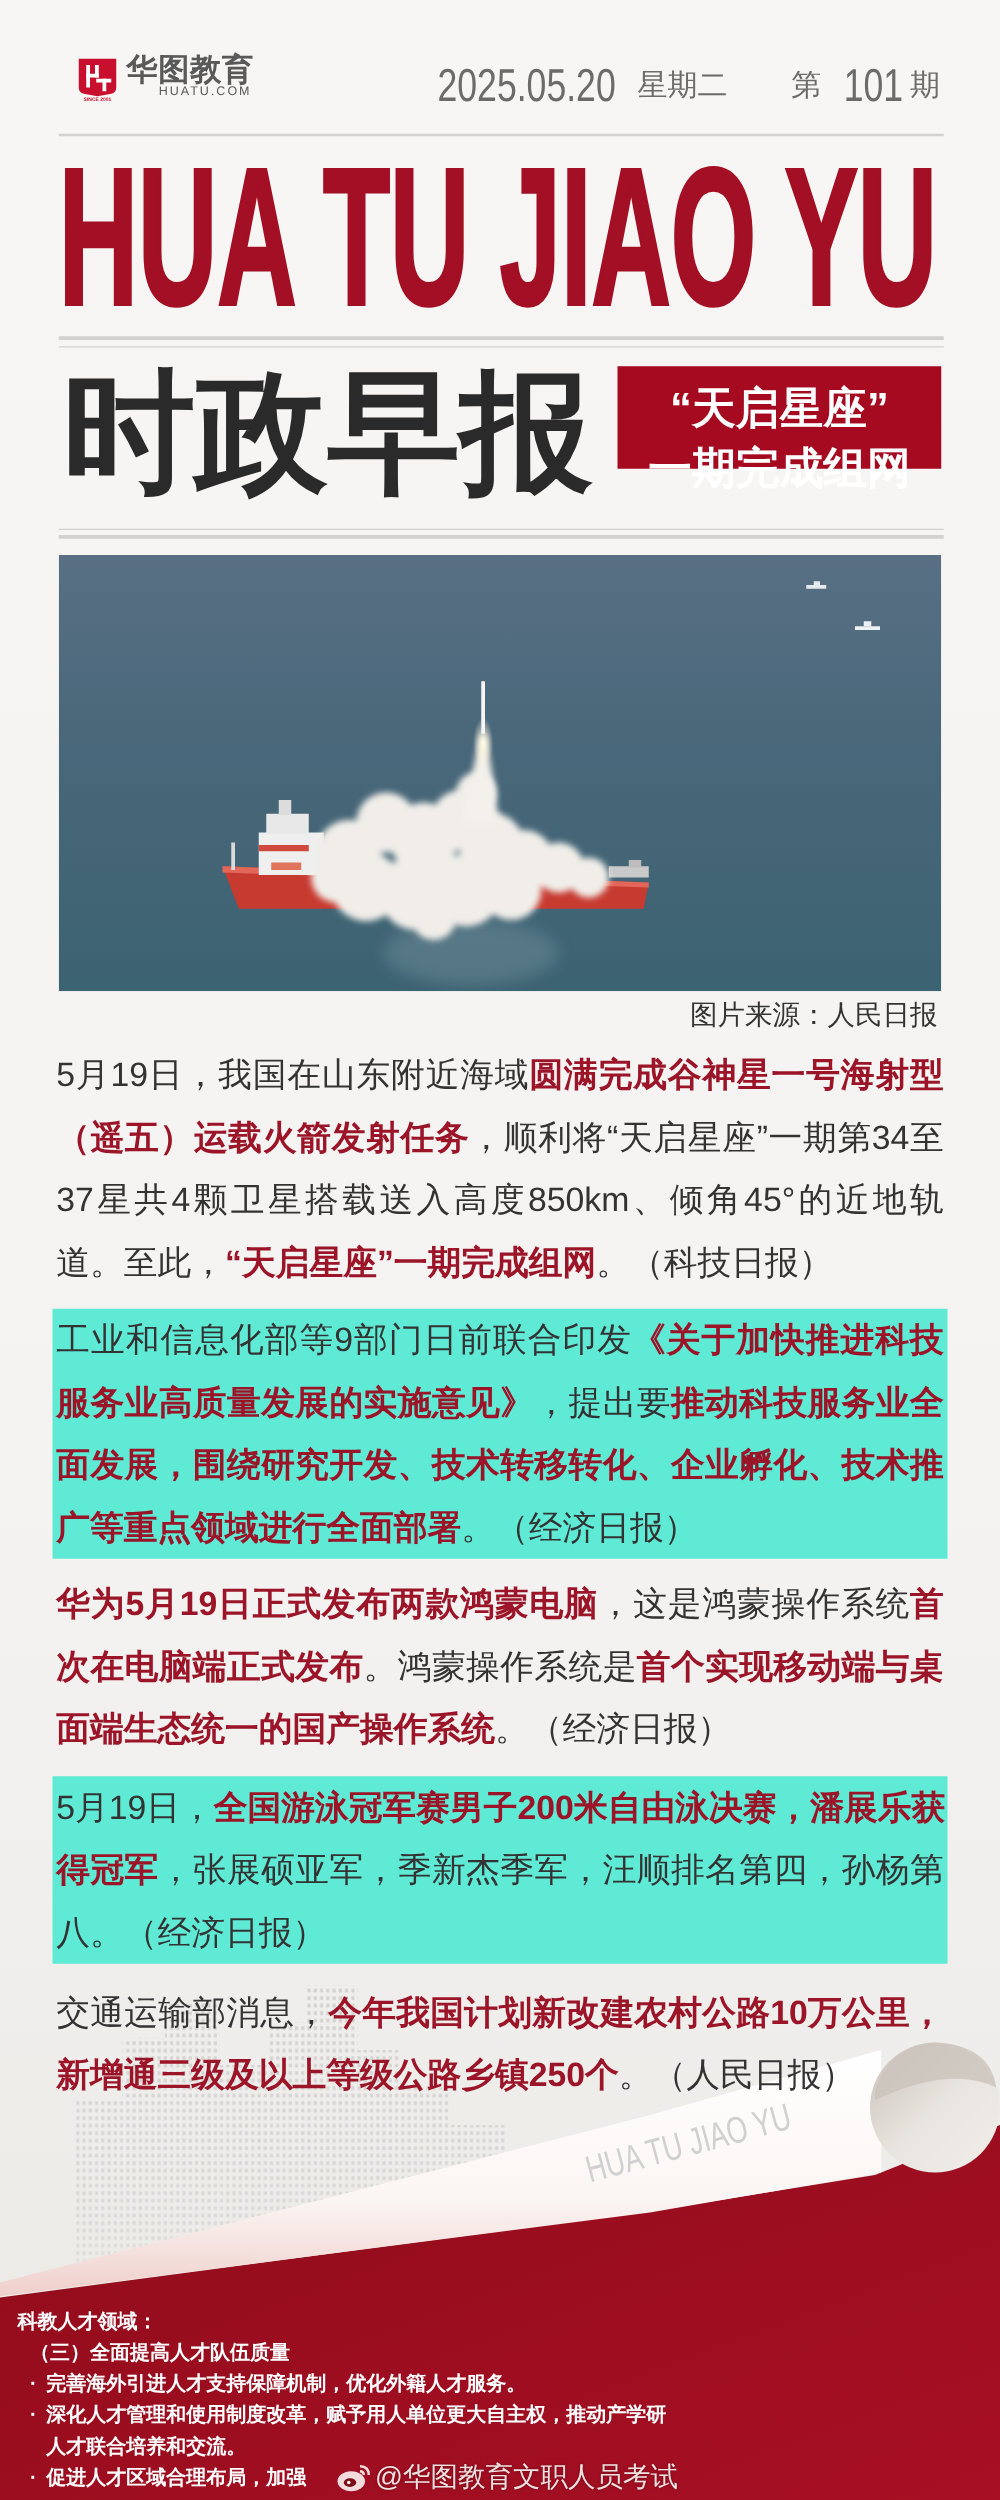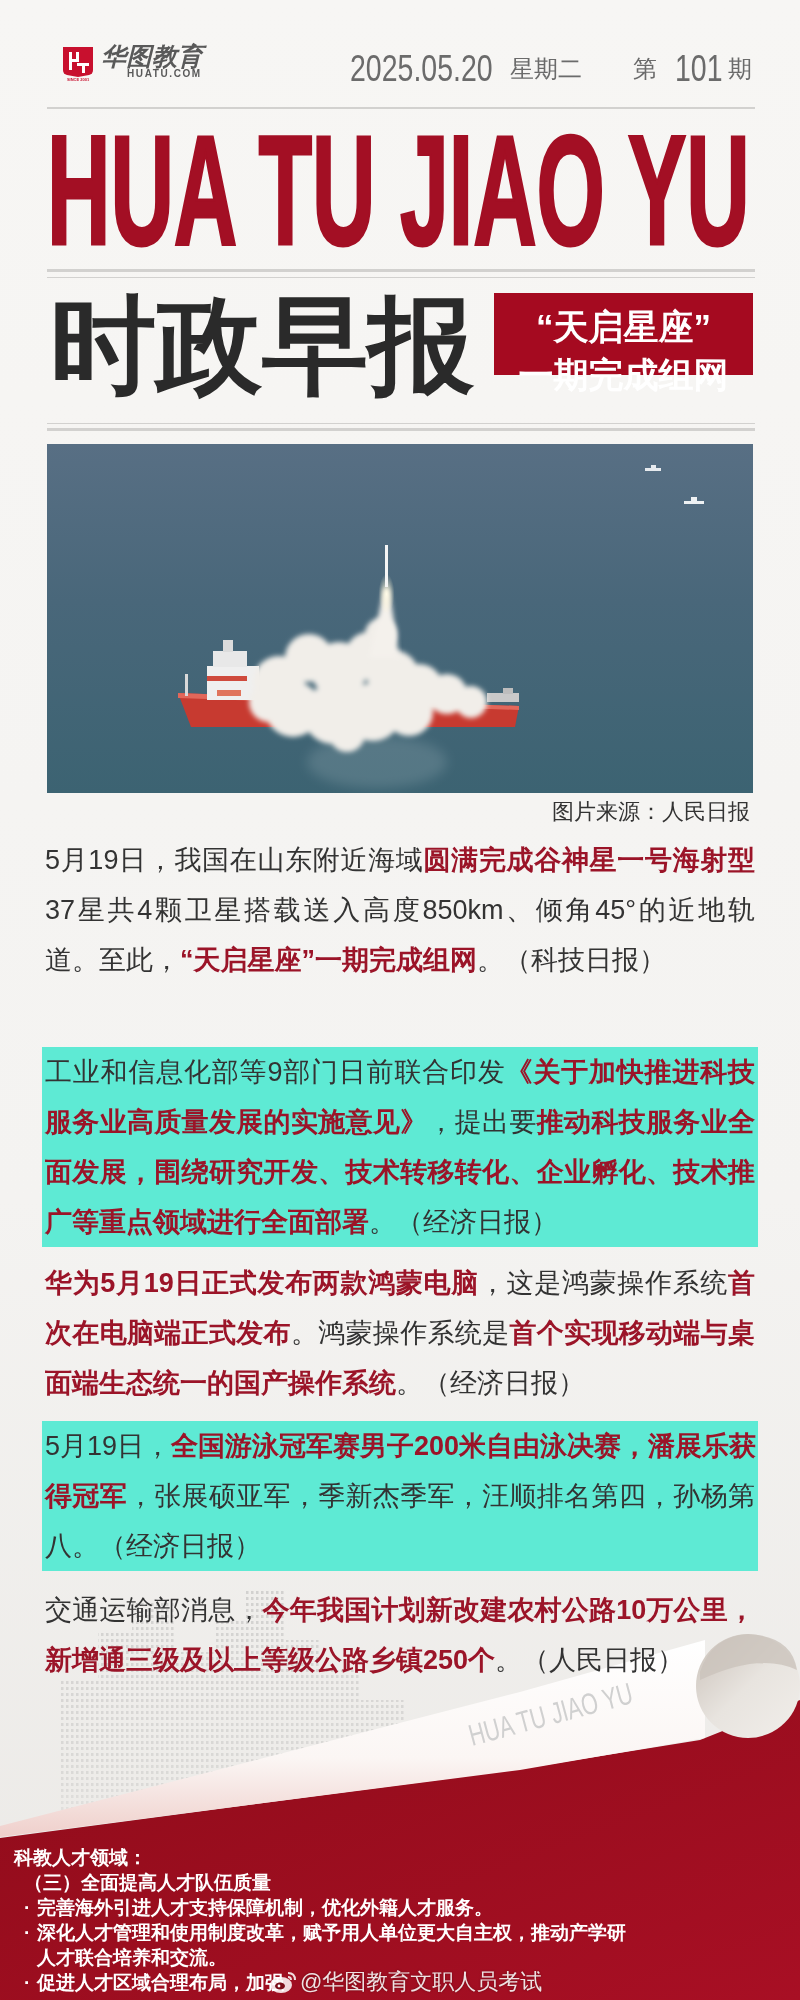--- a/index.html
+++ b/index.html
@@ -7,22 +7,22 @@
     width:800px; height:2000px; position:relative; overflow:hidden;
     background: linear-gradient(180deg, #f7f6f4 0%, #f4f3f1 60%, #ebe9e6 100%);
     font-family: "Liberation Sans", sans-serif;
     color:#333;
   }
   .abs { position:absolute; }
   .rule { position:absolute; left:47px; width:708px; background:#d2d1cf; }
 
   
   .logo-mark { left:62px; top:46px; width:32px; height:36px; }
-  .brand-cn { left:101px; top:42px; font-size:25px; line-height:28px; font-weight:700; color:#595959; letter-spacing:0.5px; white-space:nowrap;font-style:italic; }
-  .brand-url { left:127px; top:68px; font-size:10px; line-height:12px; font-weight:700; color:#595959; letter-spacing:1.6px; white-space:nowrap; }
+  .brand-cn { left:101px; top:42px; font-size:25px; line-height:28px; font-weight:700; color:#595959; letter-spacing:0.5px; white-space:nowrap; }
+  .brand-url { left:127px; top:68px; font-size:10px; line-height:12px; font-weight:400; color:#595959; letter-spacing:1.6px; white-space:nowrap; }
   .date-num { font-size:37px; line-height:37px; color:#6b6b6b; transform:scaleX(0.77); transform-origin:0 0; white-space:nowrap; }
   .date-cn { font-size:24px; line-height:29px; color:#6b6b6b; white-space:nowrap; }
 
   
   .title-en {
     left:47px; top:112px; font-size:156px; line-height:156px; font-weight:700;
     color:#a30f24; -webkit-text-stroke:3px #a30f24;
     transform:scaleX(0.563); transform-origin:0 0; white-space:nowrap; letter-spacing:0;
   }
   .title-cn { left:50px; top:293px; font-size:106px; line-height:106px; font-weight:900; color:#2a2a2a; white-space:nowrap; font-family:"DejaVu Sans", sans-serif; }
@@ -38,21 +38,21 @@
 
   
   .para { position:absolute; left:42px; width:716px; box-sizing:border-box; padding:0 3px; z-index:3; }
   .para.boxed { background:#5eead4; }
   .ln { font-size:27px; line-height:50px; height:50px; white-space:nowrap; color:#333; }
   .ln.j { text-align:justify; text-align-last:justify; }
   .em { color:#9b1428; font-weight:700; }
 
   
   .footer-art { left:0; top:1560px; width:800px; height:440px; z-index:1; }
-  .footer-text { left:14px; top:1845px; z-index:4; color:#fff; font-size:19px; line-height:25px; font-weight:600; }
+  .footer-text { left:14px; top:1845px; z-index:4; color:#fff; font-size:16px; line-height:25px; font-weight:600; }
   .footer-text .sub { padding-left:10px; }
   .footer-text .bl { padding-left:10px; white-space:nowrap; }
   .footer-text .bl .dot { display:inline-block; width:13px; }
   .footer-text .cont { padding-left:23px; white-space:nowrap; }
   .wm-icon { left:268px; top:1969px; width:30px; height:26px; z-index:5; }
   .wm-text { left:300px; top:1968px; font-size:22px; line-height:28px; color:rgba(255,255,255,0.88); text-shadow:0 0 2px rgba(60,0,0,0.6); white-space:nowrap; z-index:5; }
 </style>
 </head>
 <body>
 
@@ -149,20 +149,21 @@
     <circle cx="334" cy="190" r="16"></circle>
   </g>
   <path d="M322,214 Q330,180 337,145 L342,145 Q348,182 352,214 Z" fill="#f4f1ec" filter="url(#soft)"></path>
   <ellipse cx="339.5" cy="150" rx="8" ry="20" fill="url(#flame)"></ellipse>
   <rect x="338" y="101" width="3" height="42" fill="#f5f5f5"></rect>
 </svg>
 <div class="abs caption">图片来源：人民日报</div>
 
 <div class="para" style="top:835px;">
   <div class="ln j"><span>5月19日，我国在山东附近海域</span><span class="em">圆满完成谷神星一号海射型</span></div>
+  <div class="ln j"><span class="em">（遥五）运载火箭发射任务</span><span>，顺利将“天启星座”一期第34至</span></div>
   <div class="ln j"><span>37星共4颗卫星搭载送入高度850km、倾角45°的近地轨</span></div>
   <div class="ln"><span>道。至此，</span><span class="em">“天启星座”一期完成组网</span><span>。（科技日报）</span></div>
 </div>
 
 <div class="para boxed" style="top:1047px;">
   <div class="ln j"><span>工业和信息化部等9部门日前联合印发</span><span class="em">《关于加快推进科技</span></div>
   <div class="ln j"><span class="em">服务业高质量发展的实施意见》</span><span>，提出要</span><span class="em">推动科技服务业全</span></div>
   <div class="ln j"><span class="em">面发展，围绕研究开发、技术转移转化、企业孵化、技术推</span></div>
   <div class="ln"><span class="em">广等重点领域进行全面部署</span><span>。（经济日报）</span></div>
 </div>

